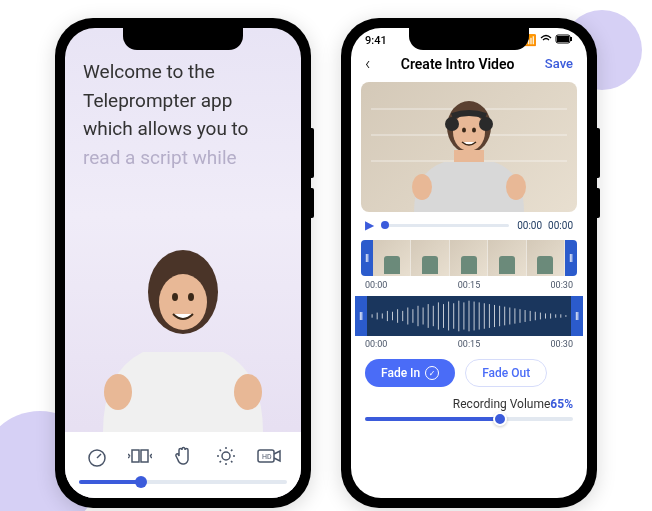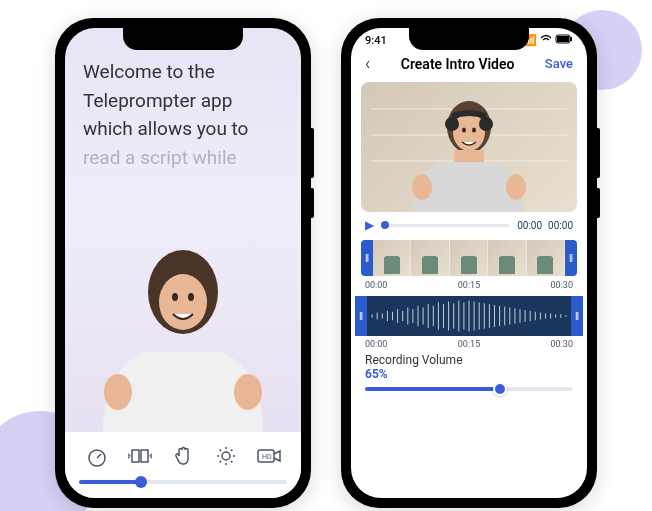--- a/index.html
+++ b/index.html
@@ -54,21 +54,21 @@
 .p2-wave-handle { width: 12px; height: 100%; background: #2b5bcc; display: flex; align-items: center; justify-content: center; color: #fff; font-size: 10px; }
 .p2-wave { flex: 1; height: 100%; background: #1a365d; display: flex; align-items: center; justify-content: center; overflow: hidden; }
 .p2-wave svg { width: 100%; height: 85%; }
 .p2-timestamps2 { display: flex; justify-content: space-between; padding: 3px 14px 0; font-size: 9px; color: #4a5568; }
 .p2-fade-btns { display: flex; gap: 10px; padding: 10px 14px 6px; }
 .p2-fade-btn { flex: 0 0 auto; padding: 6px 16px; border-radius: 20px; font-size: 12px; font-weight: 500; display: flex; align-items: center; gap: 5px; }
 .p2-fade-in { background: #4a6cf7; color: #fff; }
 .p2-fade-out { background: #fff; color: #4a6cf7; border: 1px solid #d6dcfa; }
 .p2-check { width: 14px; height: 14px; border: 1.5px solid #fff; border-radius: 50%; display: flex; align-items: center; justify-content: center; font-size: 8px; }
 .p2-vol-row { padding: 4px 14px 2px; }
-.p2-vol-head { display: flex; justify-content: flex-end; font-size: 12px; color: #333; flex-direction: column; }
+.p2-vol-head { display: flex; justify-content: flex-end; font-size: 12px; color: #333; }
 .p2-vol-pct { color: #3b5bdb; font-weight: 700; }
 .p2-vol-slider { margin-top: 6px; height: 4px; background: #e2e8f0; border-radius: 2px; position: relative; }
 .p2-vol-fill { position: absolute; left: 0; top: 0; height: 100%; background: #3b5bdb; border-radius: 2px; }
 .p2-vol-thumb { position: absolute; top: 50%; transform: translate(-50%,-50%); width: 14px; height: 14px; background: #3b5bdb; border-radius: 50%; border: 2px solid #fff; box-shadow: 0 1px 3px rgba(0,0,0,.2); }
 </style>
 </head>
 <body>
 
 <div class="bg-circle-1"></div>
 <div class="bg-circle-2"></div>
@@ -264,20 +264,29 @@
             </g>
           </svg>
         </div>
         <div class="p2-wave-handle">‖</div>
       </div>
       <div class="p2-timestamps2">
         <span>00:00</span>
         <span>00:15</span>
         <span>00:30</span>
       </div>
+      <div class="p2-fade-btns">
+        <div class="p2-fade-btn p2-fade-in">
+          <span>Fade In</span>
+          <span class="p2-check">✓</span>
+        </div>
+        <div class="p2-fade-btn p2-fade-out">
+          <span>Fade Out</span>
+        </div>
+      </div>
       <div class="p2-vol-row">
         <div class="p2-vol-head">
           <span>Recording Volume</span>
           <span class="p2-vol-pct">65%</span>
         </div>
         <div class="p2-vol-slider">
           <div class="p2-vol-fill" style="width:65%"></div>
           <div class="p2-vol-thumb" style="left:65%"></div>
         </div>
       </div>

